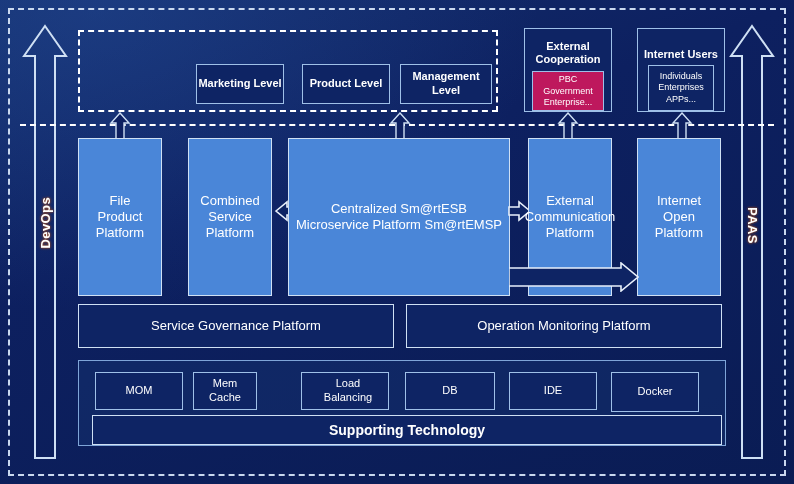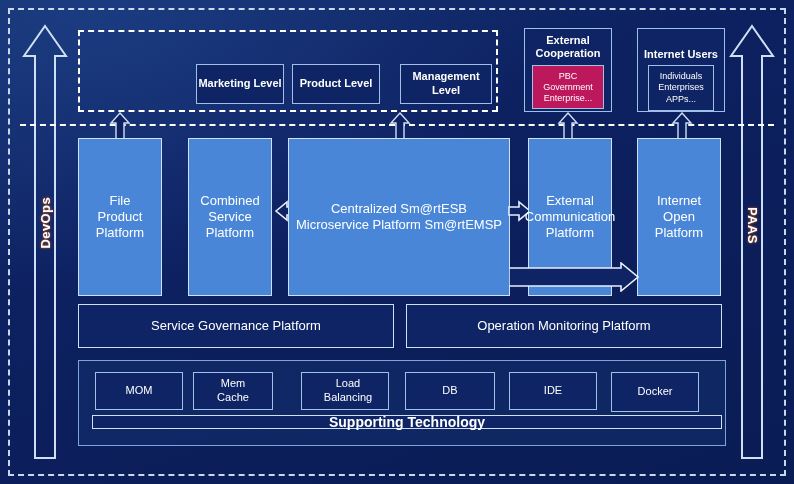--- a/index.html
+++ b/index.html
@@ -88,28 +88,28 @@
       <polygon points="23,4 44,34 33,34 33,436 13,436 13,34 2,34" fill="none" stroke="#cfe0f4" stroke-width="2"></polygon>
     </svg>
   </div>
   <div class="side-label" style="left:729px;top:218px;width:46px;text-align:center;transform-origin:center;transform:rotate(90deg);">PAAS</div>
 
   <div class="dashed-group" style="left:78px;top:30px;width:420px;height:82px;"></div>
 
   <div class="box dk" style="left:196px;top:64px;width:88px;height:40px;">
     <span>Marketing Level</span>
   </div>
-  <div class="box dk" style="left:292px;top:64px;width:88px;height:40px;">
+  <div class="box dk" style="left:302px;top:64px;width:88px;height:40px;">
     <span>Product Level</span>
   </div>
   <div class="box dk" style="left:400px;top:64px;width:92px;height:40px;">
     <span>Management Level</span>
   </div>
 
-  <div class="box dk" style="left:524px;top:28px;width:88px;height:84px;flex-direction:column;justify-content:flex-start;padding-top:5px;">
+  <div class="box dk" style="left:524px;top:28px;width:88px;height:84px;flex-direction:column;justify-content:flex-start;padding-top:11px;">
     <span style="font-size:11px;font-weight:700;line-height:1.2;">External Cooperation</span>
     <span style="margin-top:5px;width:72px;height:44px;border:1px solid #9fc0e8;background:#be185d;
                  display:flex;align-items:center;justify-content:center;font-size:9px;font-weight:400;line-height:1.25;padding:2px;box-sizing:border-box;">PBC Government Enterprise...</span>
   </div>
 
   <div class="box dk" style="left:637px;top:28px;width:88px;height:84px;flex-direction:column;justify-content:flex-start;padding-top:19px;">
     <span style="font-size:11px;font-weight:700;line-height:1.2;">Internet Users</span>
     <span style="margin-top:4px;width:66px;height:46px;border:1px solid #9fc0e8;background:#0e2464;
                  display:flex;align-items:center;justify-content:center;font-size:9px;font-weight:400;line-height:1.3;padding:2px;box-sizing:border-box;">Individuals Enterprises APPs...</span>
   </div>
@@ -189,35 +189,35 @@
   </div>
   <div class="box dk2" style="left:406px;top:304px;width:316px;height:44px;">
     <span>Operation Monitoring Platform</span>
   </div>
 
   <div class="stack-shadow" style="left:78px;top:360px;width:648px;height:86px;"></div>
 
   <div class="box dk" style="left:95px;top:372px;width:88px;height:38px;font-weight:400;">
     <span>MOM</span>
   </div>
-  <div class="box dk" style="left:193px;top:372px;width:80px;height:38px;flex-direction:column;font-weight:400;">
+  <div class="box dk" style="left:193px;top:372px;width:64px;height:38px;flex-direction:column;font-weight:400;">
     <span>Mem</span>
     <span>Cache</span>
   </div>
   <div class="box dk" style="left:301px;top:372px;width:88px;height:38px;flex-direction:column;font-weight:400;padding-left:6px;">
     <span>Load</span>
     <span>Balancing</span>
   </div>
   <div class="box dk" style="left:405px;top:372px;width:90px;height:38px;font-weight:400;">
     <span>DB</span>
   </div>
   <div class="box dk" style="left:509px;top:372px;width:88px;height:38px;font-weight:400;">
     <span>IDE</span>
   </div>
   <div class="box dk" style="left:611px;top:372px;width:88px;height:40px;font-weight:400;">
     <span>Docker</span>
   </div>
 
-  <div class="support-banner" style="left:92px;top:415px;width:630px;height:14px;">
+  <div class="support-banner" style="left:92px;top:415px;width:630px;height:30px;">
     <span>Supporting Technology</span>
   </div>
 
 </div>
 
 </body></html>

